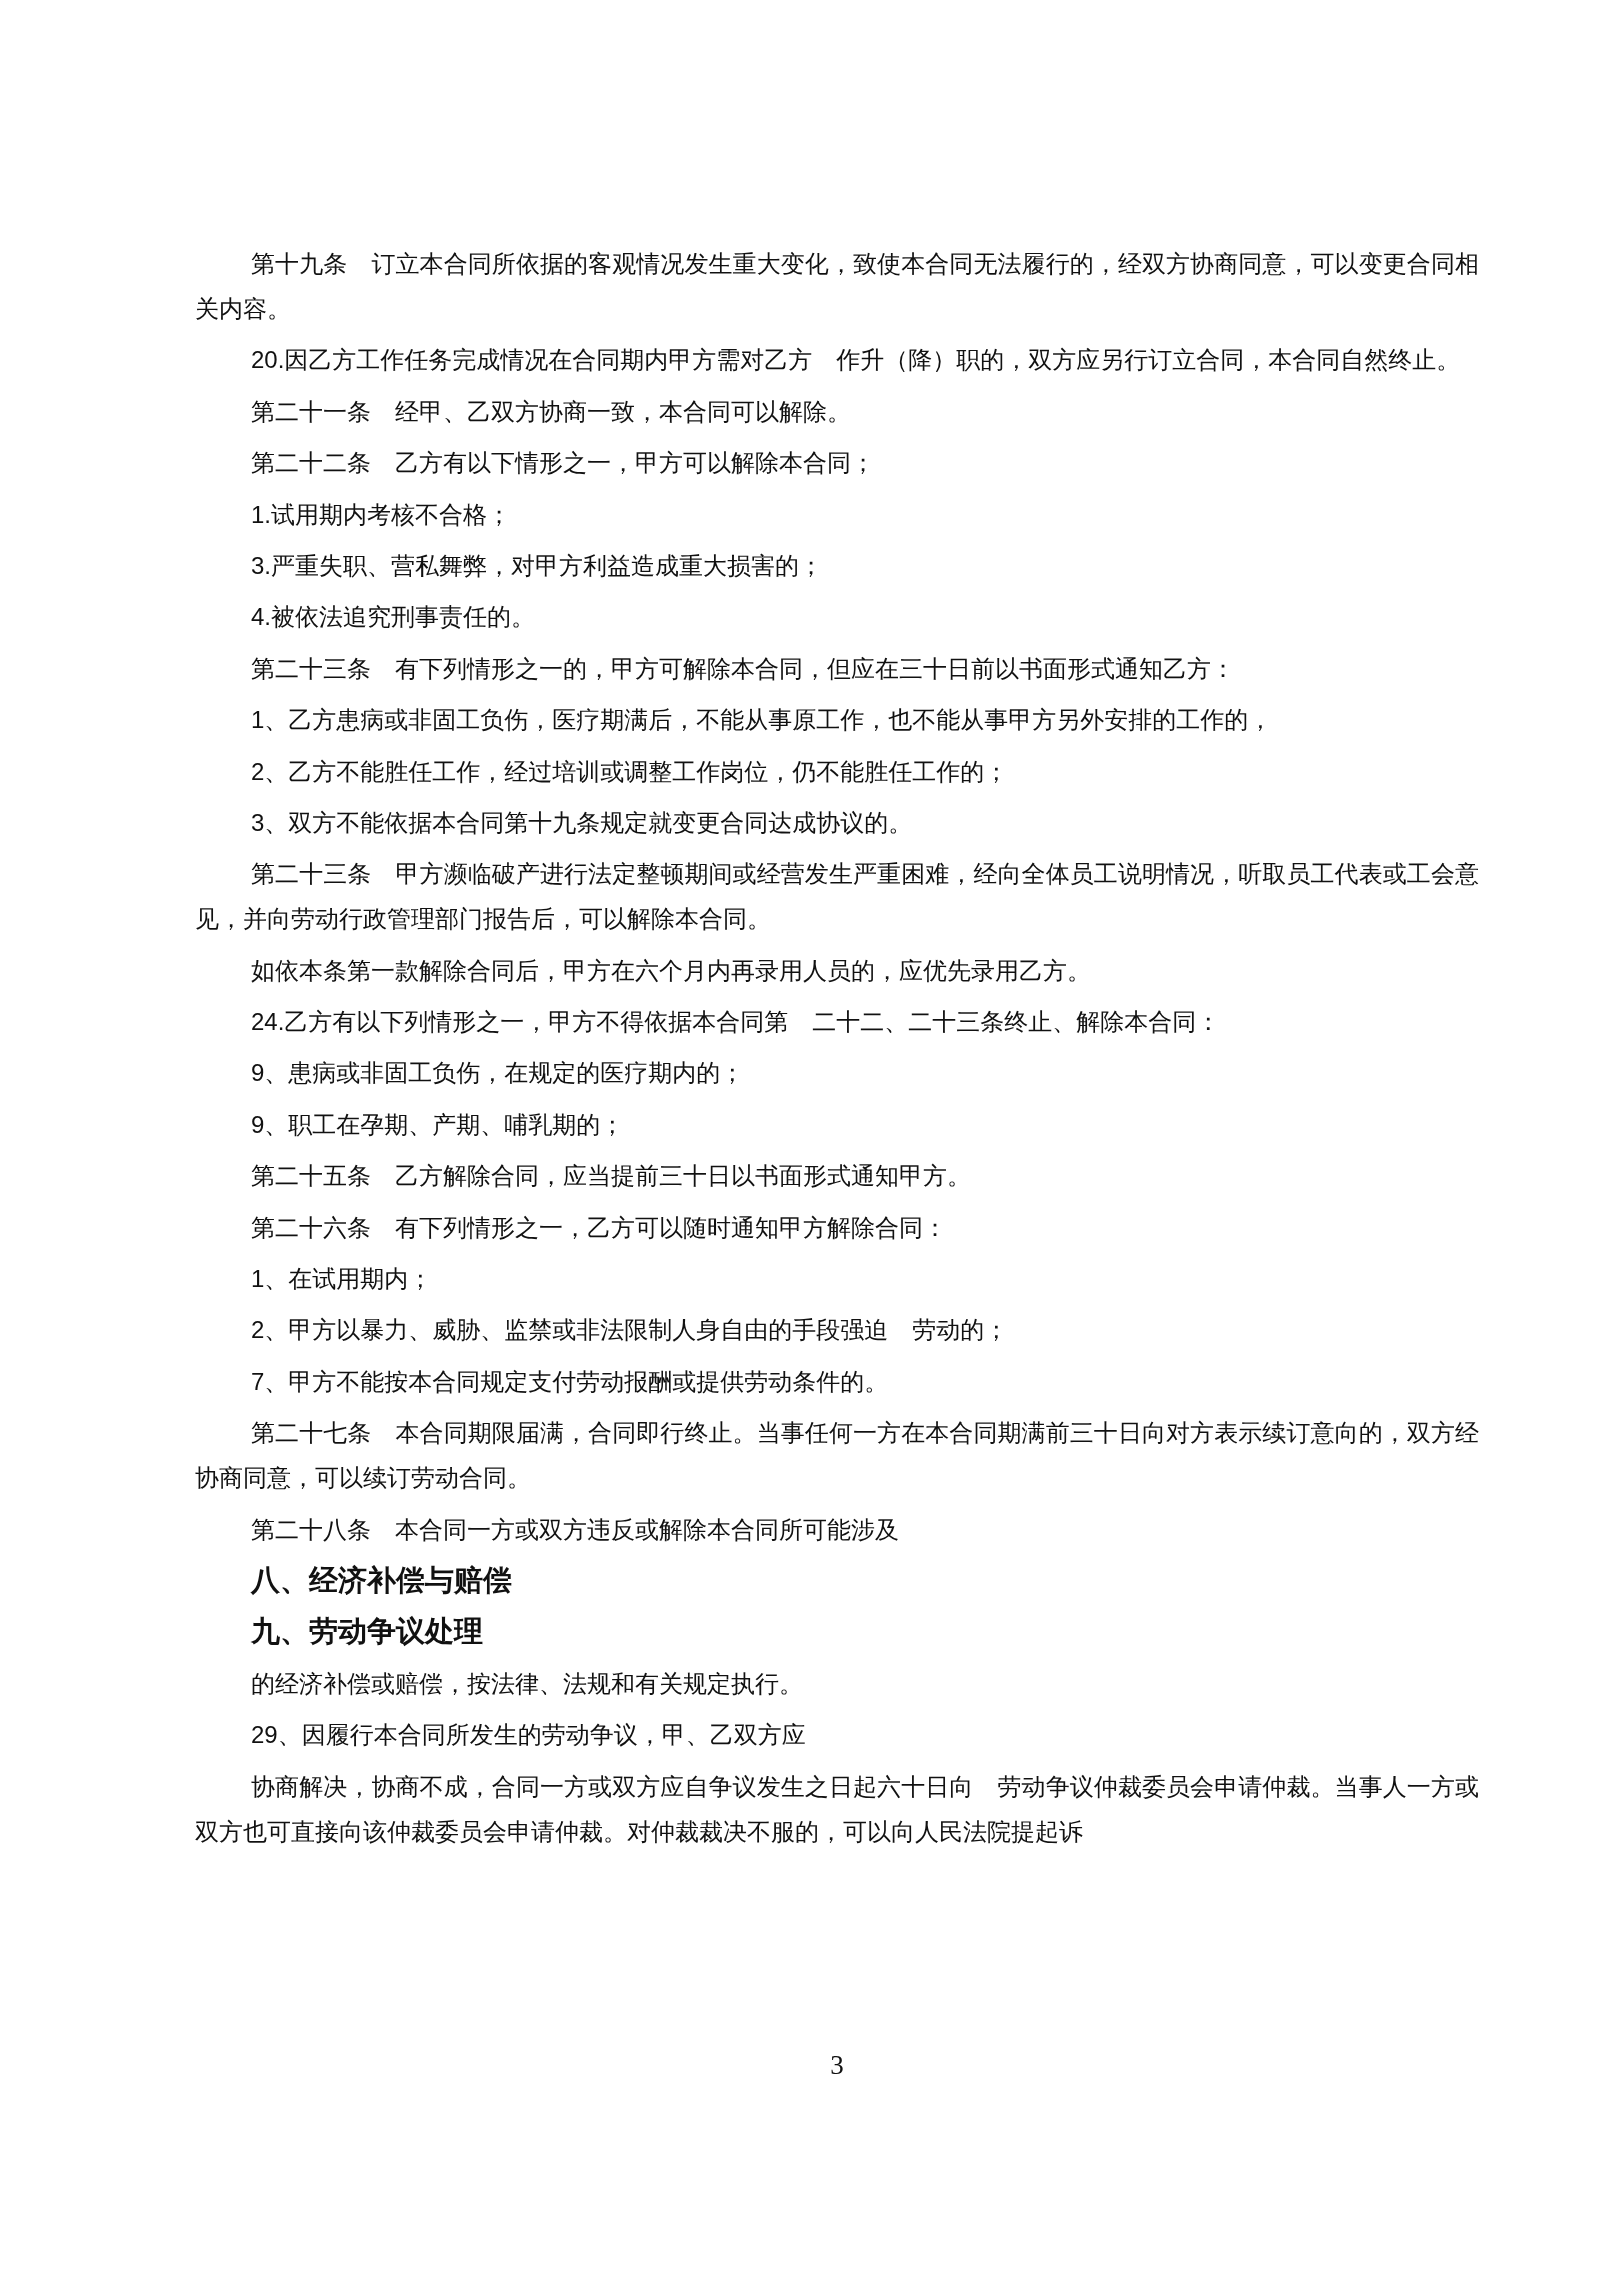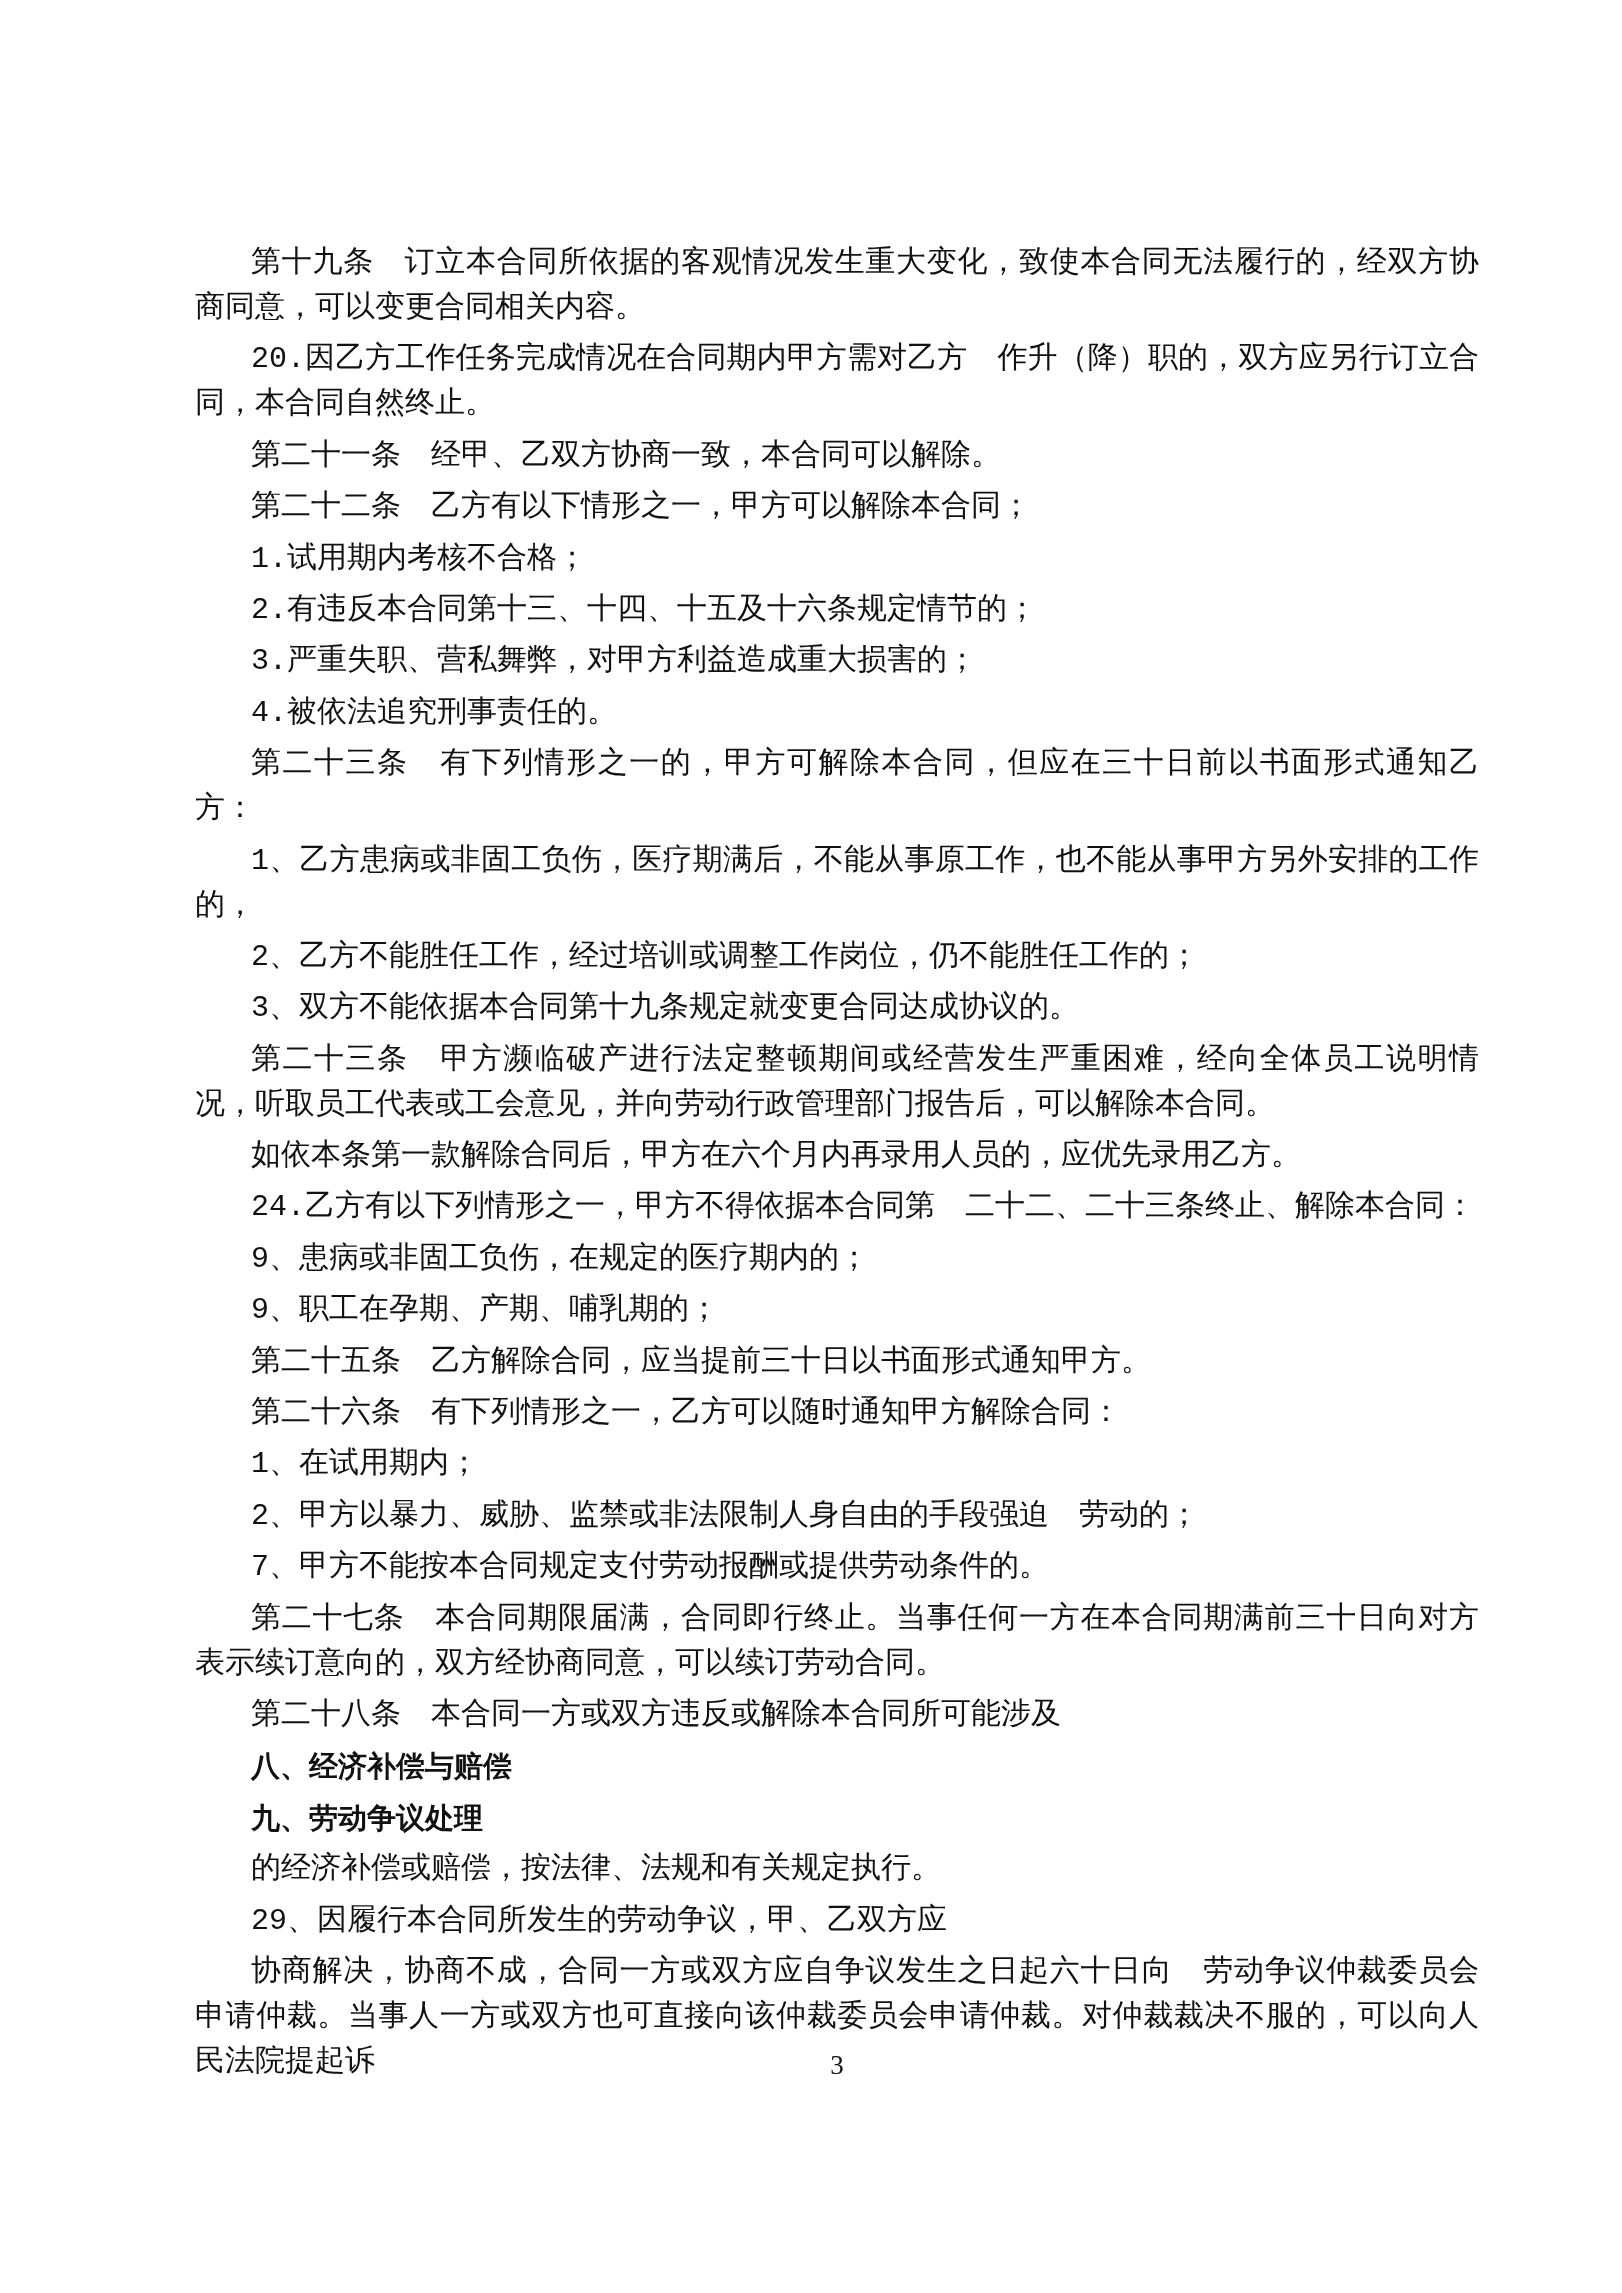--- a/index.html
+++ b/index.html
@@ -12,22 +12,22 @@
     color: #111111;
   }
   .text-block {
     position: absolute;
     top: 241px;
     left: 195px;
     width: 1284px;
   }
   .para {
     margin: 0 0 6.4px 0;
-    font-family: Liberation Mono, monospace;
-    font-size: 30px;
+    font-family: Liberation Sans, sans-serif;
+    font-size: 24px;
     line-height: 45px;
     text-align: justify;
     text-indent: 56px;
     letter-spacing: 0;
     word-break: break-all;
   }
   .para.heading {
     font-family: "Liberation Sans", "DejaVu Sans", sans-serif;
     font-weight: bold;
     font-size: 29px;
@@ -51,21 +51,20 @@
 <body>
 
 <div class="page">
   <div class="text-block">
 
   <p class="para">第十九条　订立本合同所依据的客观情况发生重大变化，致使本合同无法履行的，经双方协商同意，可以变更合同相关内容。</p>
       <p class="para">20.因乙方工作任务完成情况在合同期内甲方需对乙方　作升（降）职的，双方应另行订立合同，本合同自然终止。</p>
       <p class="para">第二十一条　经甲、乙双方协商一致，本合同可以解除。</p>
       <p class="para">第二十二条　乙方有以下情形之一，甲方可以解除本合同；</p>
       <p class="para">1.试用期内考核不合格；</p>
-      <p class="para">2.有违反本合同第十三、十四、十五及十六条规定情节的；</p>
       <p class="para">3.严重失职、营私舞弊，对甲方利益造成重大损害的；</p>
       <p class="para">4.被依法追究刑事责任的。</p>
       <p class="para">第二十三条　有下列情形之一的，甲方可解除本合同，但应在三十日前以书面形式通知乙方：</p>
       <p class="para">1、乙方患病或非固工负伤，医疗期满后，不能从事原工作，也不能从事甲方另外安排的工作的，</p>
       <p class="para">2、乙方不能胜任工作，经过培训或调整工作岗位，仍不能胜任工作的；</p>
       <p class="para">3、双方不能依据本合同第十九条规定就变更合同达成协议的。</p>
       <p class="para">第二十三条　甲方濒临破产进行法定整顿期间或经营发生严重困难，经向全体员工说明情况，听取员工代表或工会意见，并向劳动行政管理部门报告后，可以解除本合同。</p>
       <p class="para">如依本条第一款解除合同后，甲方在六个月内再录用人员的，应优先录用乙方。</p>
       <p class="para">24.乙方有以下列情形之一，甲方不得依据本合同第　二十二、二十三条终止、解除本合同：</p>
       <p class="para">9、患病或非固工负伤，在规定的医疗期内的；</p>

